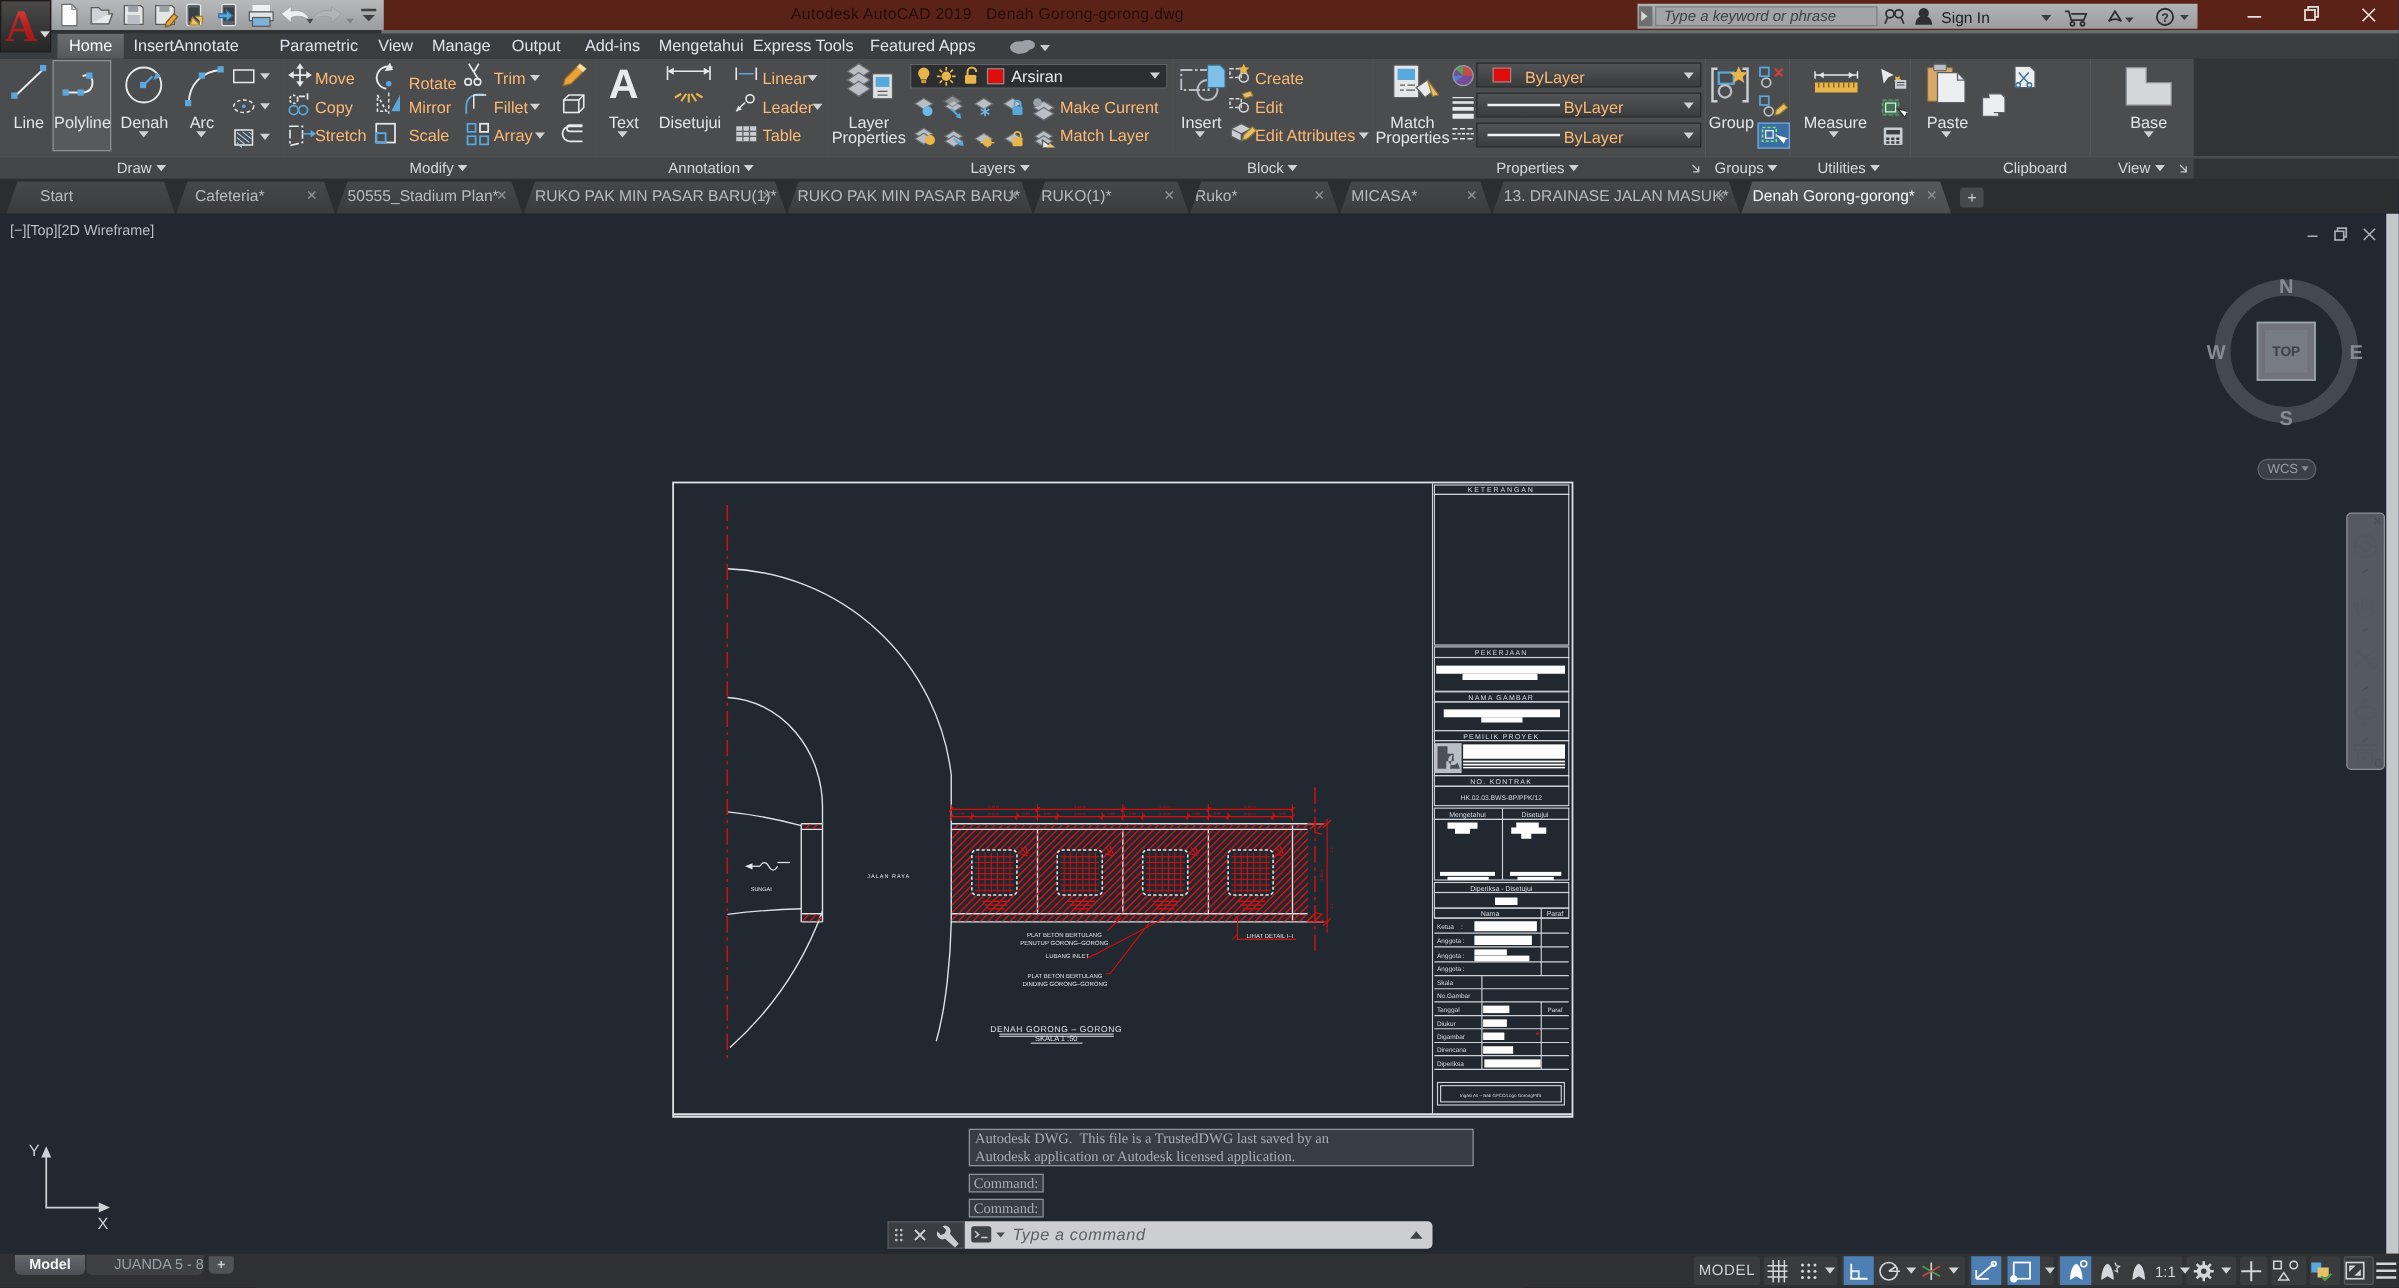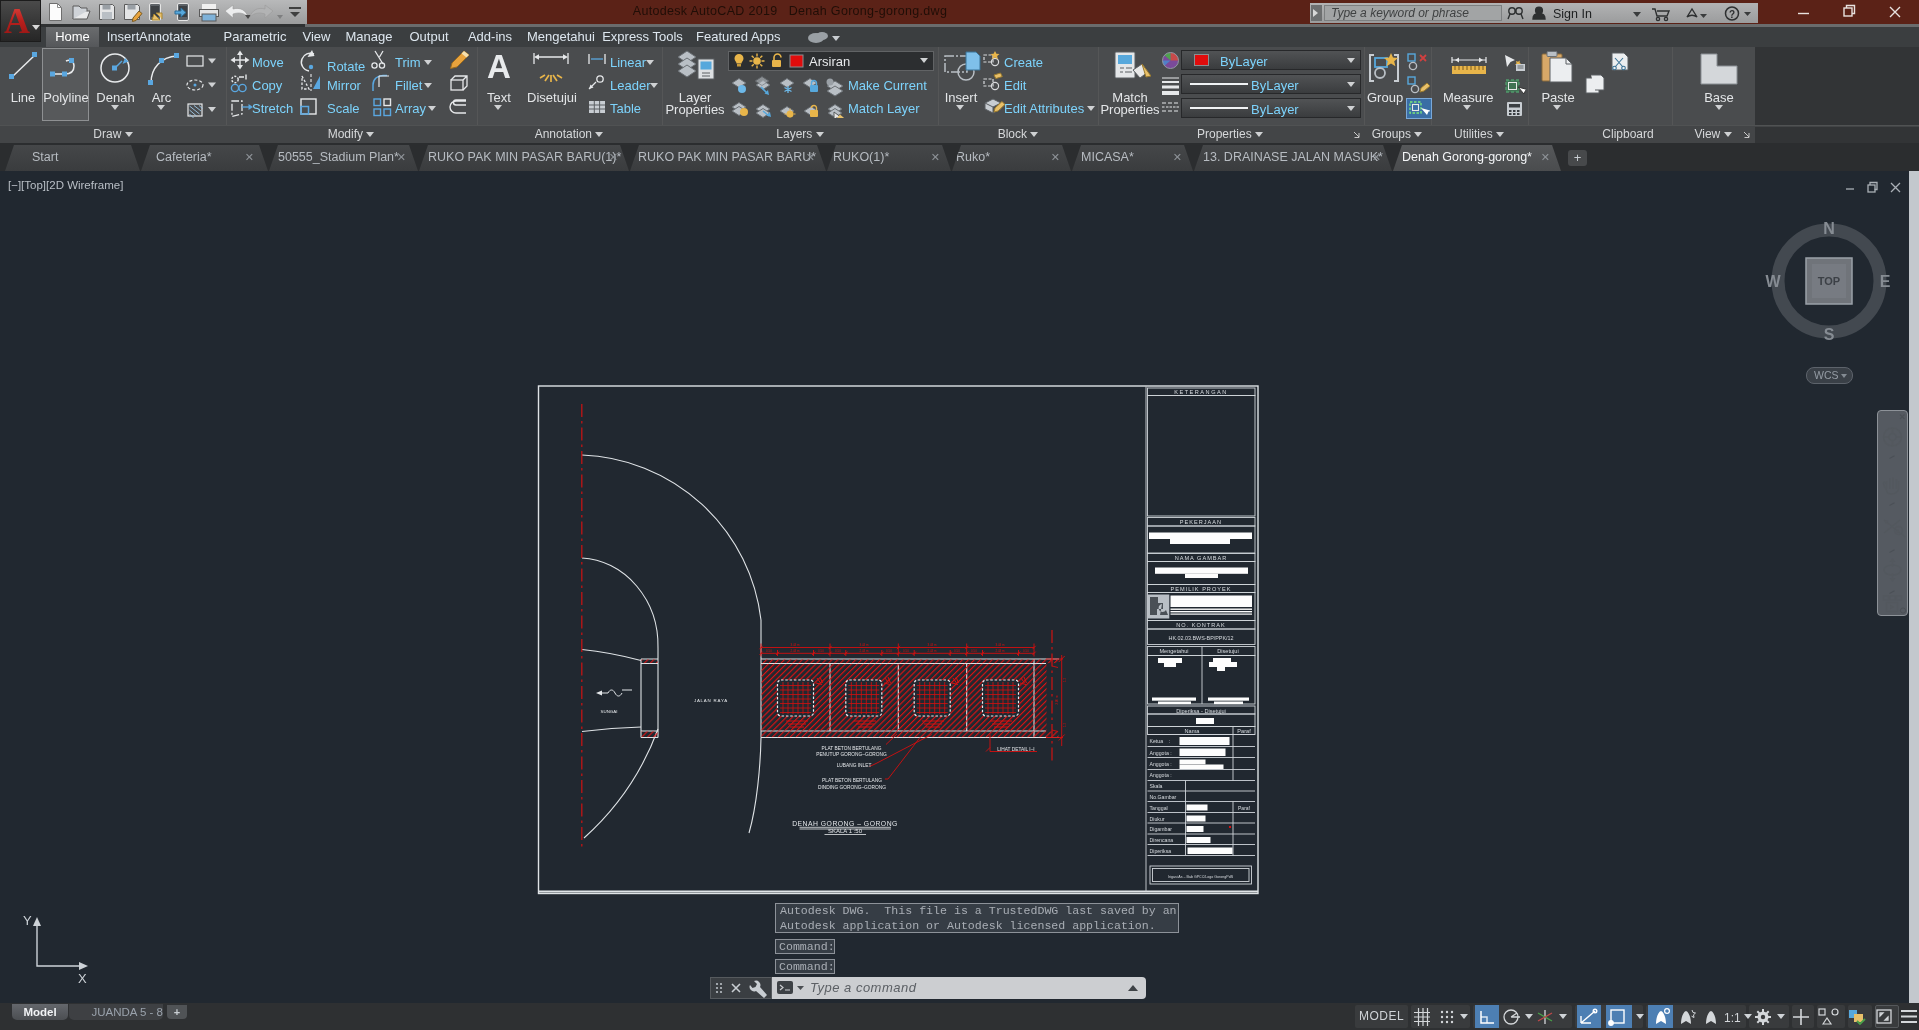--- a/index.html
+++ b/index.html
@@ -4,31 +4,31 @@
 html,body{width:1919px;height:1030px;overflow:hidden;background:#212830;font-family:"Liberation Sans",sans-serif}
 .abs{position:absolute}
 #titlebar{position:absolute;left:0;top:0;width:1919px;height:24px;background:#5b2217}
 #tbstrip{position:absolute;left:0;top:24px;width:1919px;height:3px;background:#6a6c6d}
 #menurow{position:absolute;left:0;top:27px;width:1919px;height:20px;background:#3b3e40}
 .mtab{position:absolute;top:0;height:20px;line-height:20px;font-size:13px;color:#dde6ee;text-align:center;white-space:nowrap}
 #ribbon{position:absolute;left:0;top:47px;width:1919px;height:96px;background:#4a4c4e}
 #ribbon .rsep{position:absolute;top:0;width:1px;height:96px;background:#38393a;border-right:1px solid #555657}
 #rtitles{position:absolute;left:0;top:125px;width:1919px;height:18px;background:#434547;border-top:1px solid #505253}
 .rtitle{position:absolute;top:0;height:18px;line-height:17px;font-size:12px;color:#d6d8da;text-align:center}
-.rlab{position:absolute;font-size:13px;color:#7dd3fc;white-space:nowrap}
+.rlab{position:absolute;font-size:13px;color:#fdba74;white-space:nowrap}
 .rlabc{position:absolute;font-size:13px;color:#e3e5e7;text-align:center;white-space:nowrap}
 .darr{display:inline-block;width:0;height:0;border-left:4px solid transparent;border-right:4px solid transparent;border-top:5px solid #cfd1d3;vertical-align:middle}
 #doctabs{position:absolute;left:0;top:143px;width:1919px;height:28px;background:#2b2d2f}
 .dtab{position:absolute;top:2px;height:26px;background:linear-gradient(#454749,#3a3c3e);color:#b7bcc2;font-size:12.5px;line-height:25px;clip-path:polygon(9px 0,calc(100% - 9px) 0,100% 100%,0 100%);text-align:left}
 .dtab .x{color:#8f9499;font-size:11px}
 .dtabact{background:linear-gradient(#56585a,#4a4c4e);color:#f4f6f8}
 #viewport{position:absolute;left:0;top:171px;width:1919px;height:832px;background:#212830}
 #statusbar{position:absolute;left:0;top:1003px;width:1919px;height:27px;background:#2e3032}
 .sbtn{position:absolute;top:2px;height:23px;background:#393b3d;border-radius:2px}
-.cmdfont{font-family:Liberation Mono, monospace}
+.cmdfont{font-family:Liberation Serif, serif}
 </style></head>
 <body>
 <div id="titlebar">
 
   <div class="abs" style="left:41px;top:0;width:266px;height:25px;background:linear-gradient(#b8b9ba,#9a9b9c)"></div>
   <svg class="abs" style="left:41px;top:0" width="266" height="25" viewBox="0 0 266 25">
 
     <g stroke="#fdfdfd" fill="#fdfdfd">
         <path d="M8.5 3.5h8l4 4v13h-12z" fill="#fcfcfc" stroke="#6e6e6e" stroke-width="1"></path>
         <path d="M16.5 3.5v4h4" fill="none" stroke="#8a8a8a"></path>

